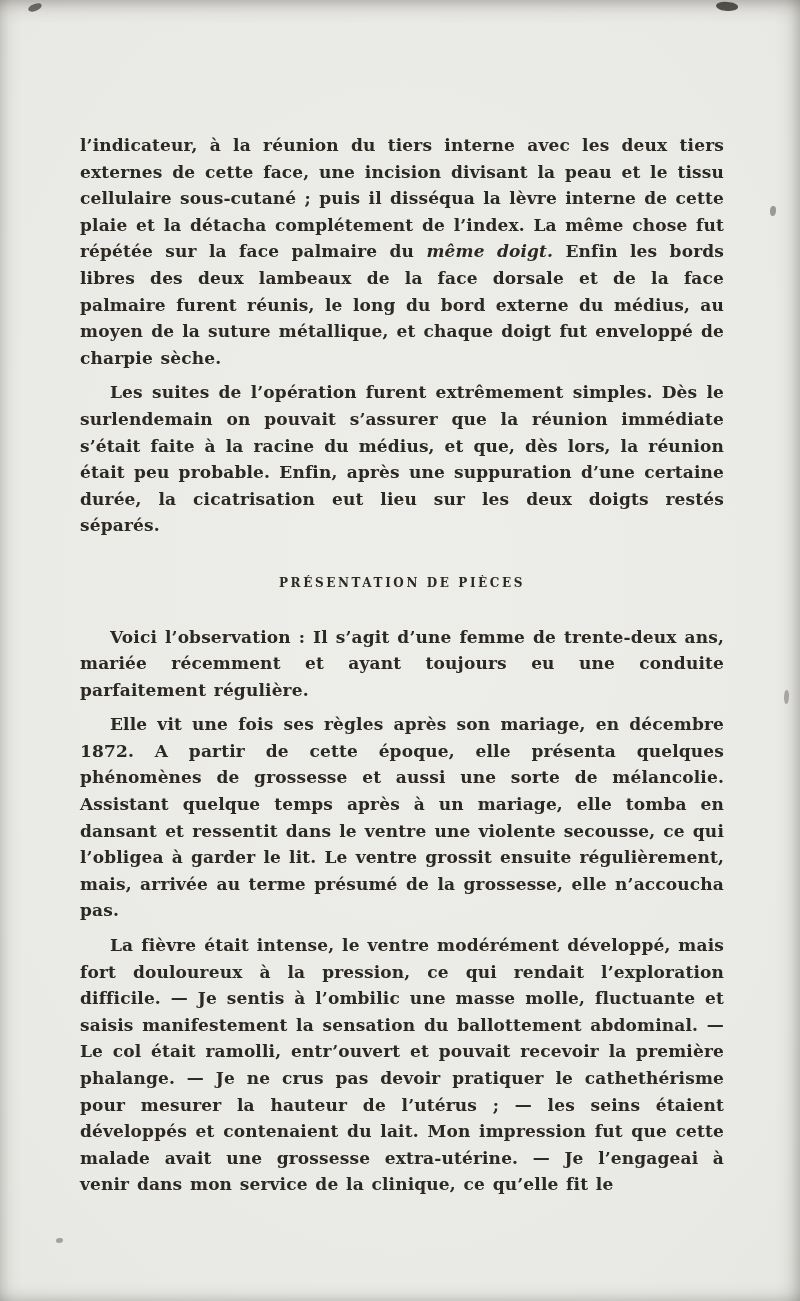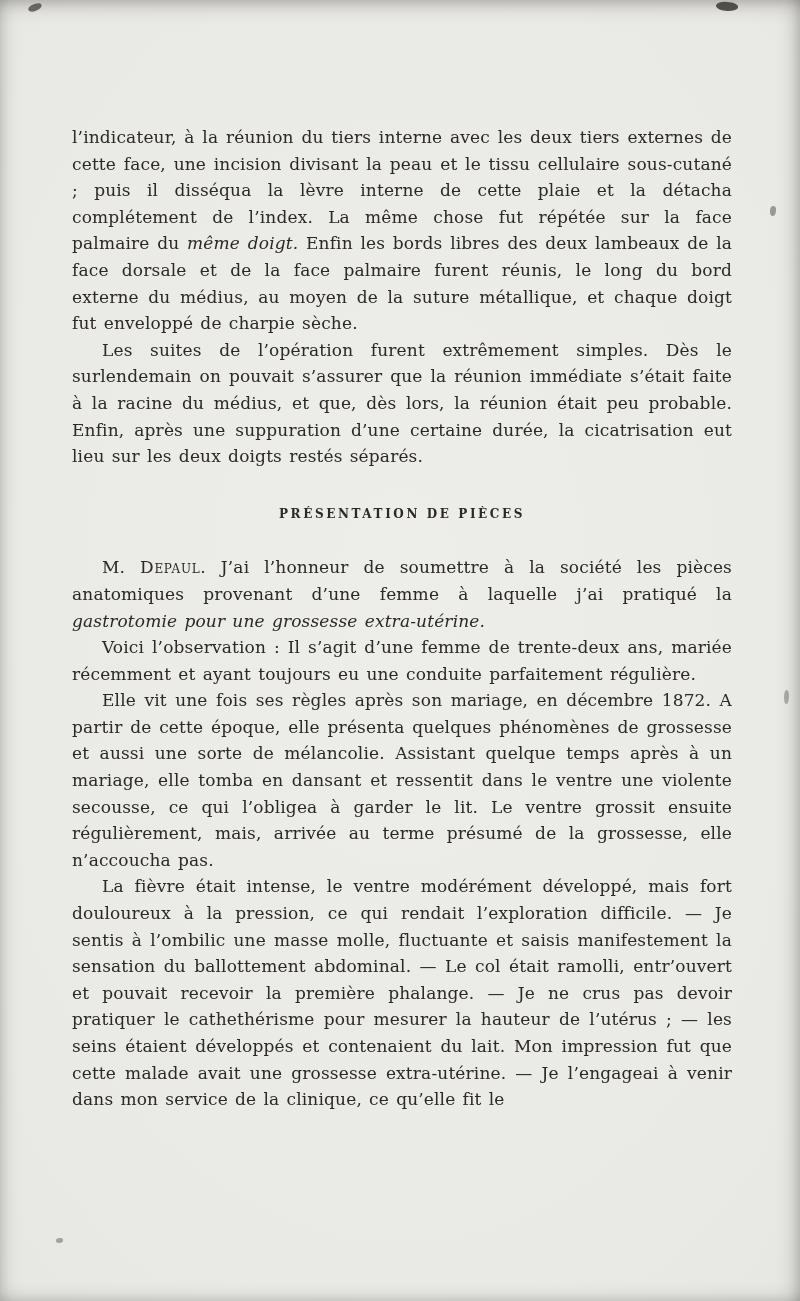--- a/index.html
+++ b/index.html
@@ -59,22 +59,23 @@
     left: 72px;
     top: 124px;
     width: 660px;
     color: #2c2822;
     font-size: 17px;
     line-height: 26.6px;
     text-align: justify;
     letter-spacing: 0.15px;
   }
   p.paragraph {
-    margin: 0;
+    margin: 8px;
     word-spacing: 1.6px;
+    font-weight: bold;
   }
   p.paragraph.indent {
     text-indent: 30px;
   }
   .italic { font-style: italic; }
   .smallcaps { font-variant: small-caps; letter-spacing: 0.7px; }
   h2.section-heading {
     margin: 31px 0 27px 0;
     text-align: center;
     font-size: 12px;
@@ -92,18 +93,17 @@
   <div class="artifact a2"></div>
   <div class="artifact a3"></div>
   <div class="artifact a4"></div>
   <div class="artifact a5"></div>
 
 
   <div class="text-column" id="text-column">
       <p class="paragraph"><span>l’indicateur, à la réunion du tiers interne avec les deux tiers externes de cette face, une incision divisant la peau et le tissu cellulaire sous-cutané ; puis il disséqua la lèvre interne de cette plaie et la détacha complétement de l’index. La même chose fut répétée sur la face palmaire du </span><span class="italic">même doigt.</span><span> Enfin les bords libres des deux lambeaux de la face dorsale et de la face palmaire furent réunis, le long du bord externe du médius, au moyen de la suture métallique, et chaque doigt fut enveloppé de charpie sèche.</span></p>
       <p class="paragraph indent"><span>Les suites de l’opération furent extrêmement simples. Dès le surlendemain on pouvait s’assurer que la réunion immédiate s’était faite à la racine du médius, et que, dès lors, la réunion était peu probable. Enfin, après une suppuration d’une certaine durée, la cicatrisation eut lieu sur les deux doigts restés séparés.</span></p>
       <h2 class="section-heading">PRÉSENTATION DE PIÈCES</h2>
-      <p class="paragraph indent"><span>M. </span><span class="smallcaps">Depaul</span><span>. J’ai l’honneur de soumettre à la société les pièces anatomiques provenant d’une femme à laquelle j’ai pratiqué la </span><span class="italic">gastrotomie pour une grossesse extra-utérine.</span></p>
       <p class="paragraph indent"><span>Voici l’observation : Il s’agit d’une femme de trente-deux ans, mariée récemment et ayant toujours eu une conduite parfaitement régulière.</span></p>
       <p class="paragraph indent"><span>Elle vit une fois ses règles après son mariage, en décembre 1872. A partir de cette époque, elle présenta quelques phénomènes de grossesse et aussi une sorte de mélancolie. Assistant quelque temps après à un mariage, elle tomba en dansant et ressentit dans le ventre une violente secousse, ce qui l’obligea à garder le lit. Le ventre grossit ensuite régulièrement, mais, arrivée au terme présumé de la grossesse, elle n’accoucha pas.</span></p>
       <p class="paragraph indent"><span>La fièvre était intense, le ventre modérément développé, mais fort douloureux à la pression, ce qui rendait l’exploration difficile. — Je sentis à l’ombilic une masse molle, fluctuante et saisis manifestement la sensation du ballottement abdominal. — Le col était ramolli, entr’ouvert et pouvait recevoir la première phalange. — Je ne crus pas devoir pratiquer le cathethérisme pour mesurer la hauteur de l’utérus ; — les seins étaient développés et contenaient du lait. Mon impression fut que cette malade avait une grossesse extra-utérine. — Je l’engageai à venir dans mon service de la clinique, ce qu’elle fit le</span></p>
     </div>
 </div>
 
 </body></html>

